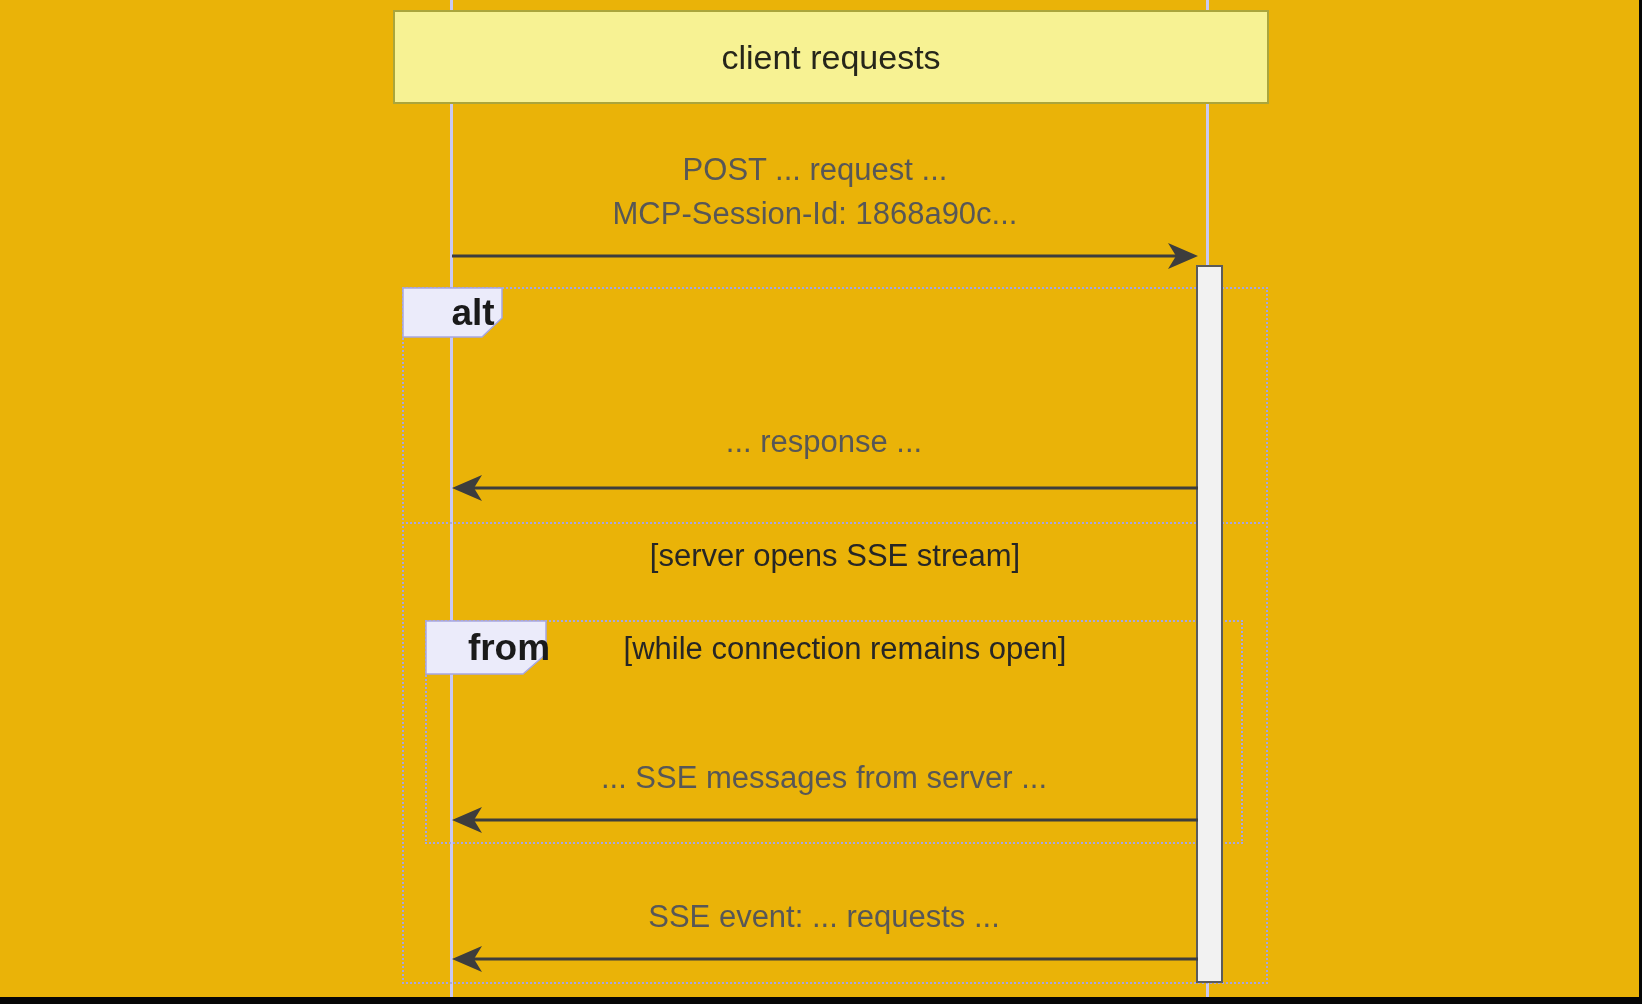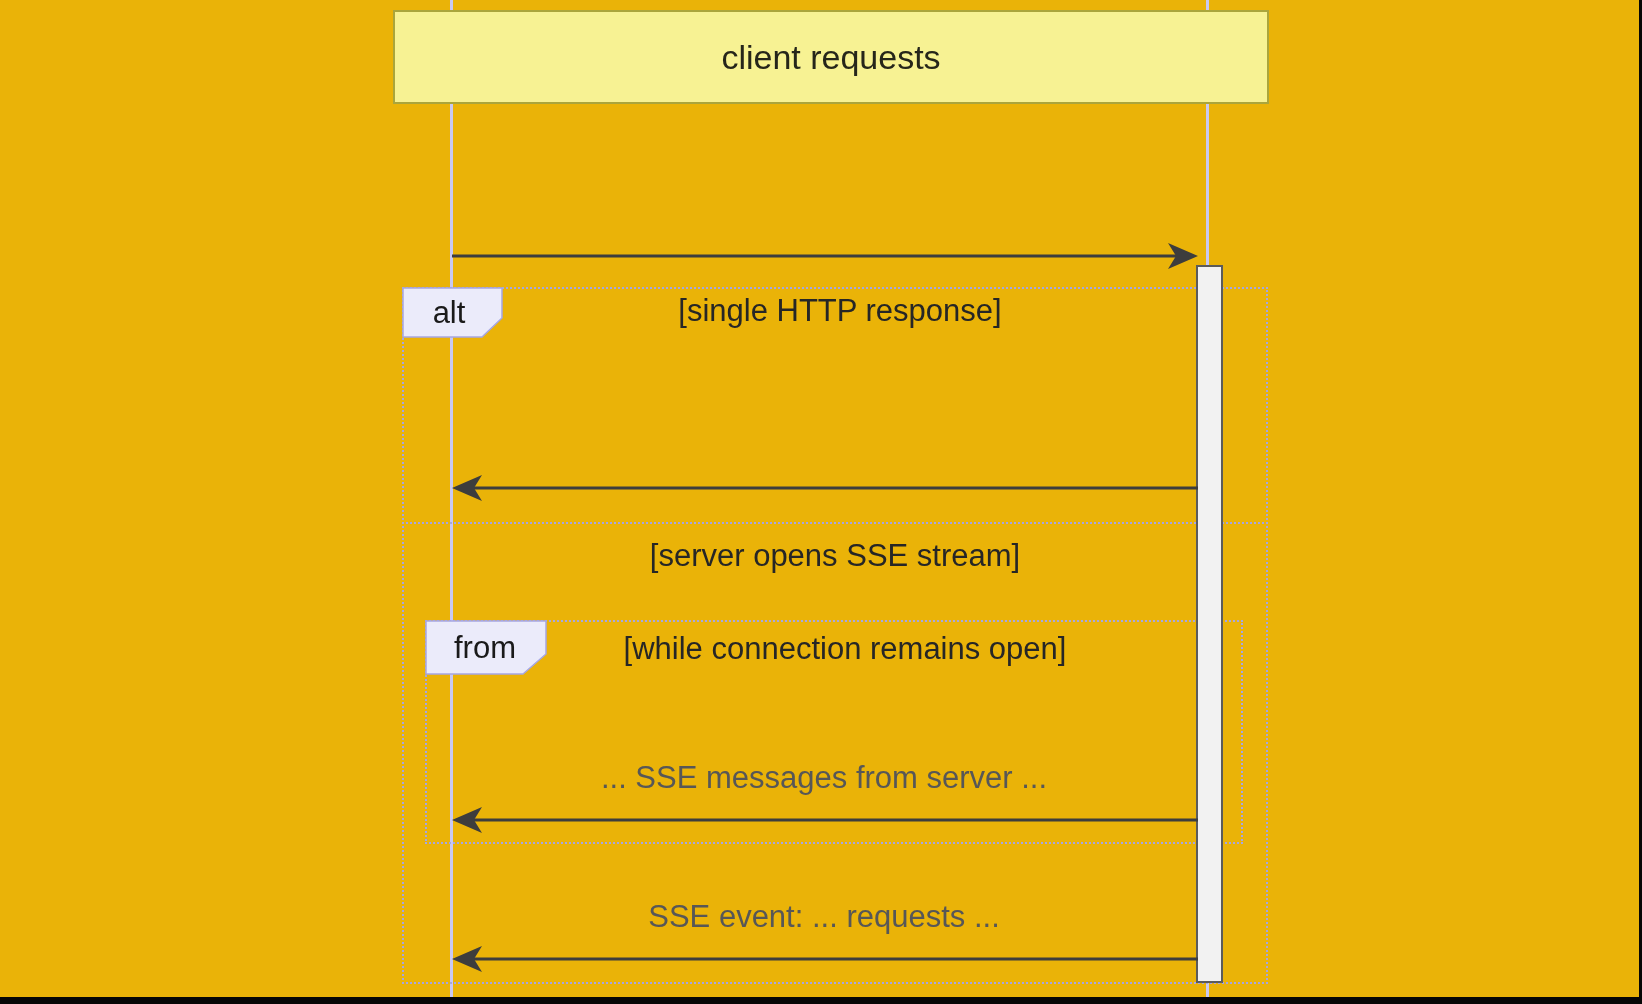--- a/index.html
+++ b/index.html
@@ -53,25 +53,26 @@
     border-top: 2px dotted var(--frame);
     z-index: 2;
   }
 
   
   .pentagon { position: absolute; z-index: 3; }
   .pentagon svg { display: block; }
   .pentagon-text {
     position: absolute;
     z-index: 4;
-    font-size: 31px;
-    font-weight: 400;
+    font-size: 37px;
+    font-weight: 700;
     color: var(--label_text);
     transform: translate(-50%, -50%);
     white-space: nowrap;
+    margin-left: 24px;
   }
 
   
   #activation-bar {
     position: absolute;
     left: 1196px; top: 265px;
     width: 27px; height: 718px;
     background: var(--activation_fill);
     border: 2px solid var(--activation_border);
     box-sizing: border-box;
@@ -136,29 +137,31 @@
 
   <div class="pentagon" style="left:425px; top:620px;">
     <svg width="122" height="55" viewBox="0 0 122 55">
       <polygon points="1,1 121,1 121,34 98,54 1,54" fill="#EBEBFA" stroke="#A6A6E2" stroke-width="1.5"></polygon>
     </svg>
   </div>
   <div class="pentagon-text" style="left:485px; top:648px;">from</div>
 
   <div id="activation-bar"></div>
 
+  <div class="msg" style="left:815px; top:170px;">POST ... request ...</div>
+  <div class="msg" style="left:815px; top:214px;">MCP-Session-Id: 1868a90c...</div>
   <div class="arrow" style="left:452px; top:241px;">
     <svg width="746" height="30" viewBox="0 0 746 30">
       <line x1="0" y1="15" x2="728" y2="15" stroke="currentColor" stroke-width="3"></line>
       <polygon points="746,15 716,2 724,15 716,28" fill="currentColor"></polygon>
     </svg>
   </div>
 
-  <div class="section-label" style="left:840px; top:311px;">[single HTTP response]</div>
 
+  <div class="msg" style="left:824px; top:442px;">... response ...</div>
   <div class="arrow" style="left:452px; top:473px;">
     <svg width="746" height="30" viewBox="0 0 746 30">
       <line x1="18" y1="15" x2="746" y2="15" stroke="currentColor" stroke-width="3"></line>
       <polygon points="0,15 30,2 22,15 30,28" fill="currentColor"></polygon>
     </svg>
   </div>
 
   <div class="section-label" style="left:845px; top:649px;">[while connection remains open]</div>
 
   <div class="section-label" style="left:835px; top:556px;">[server opens SSE stream]</div>

